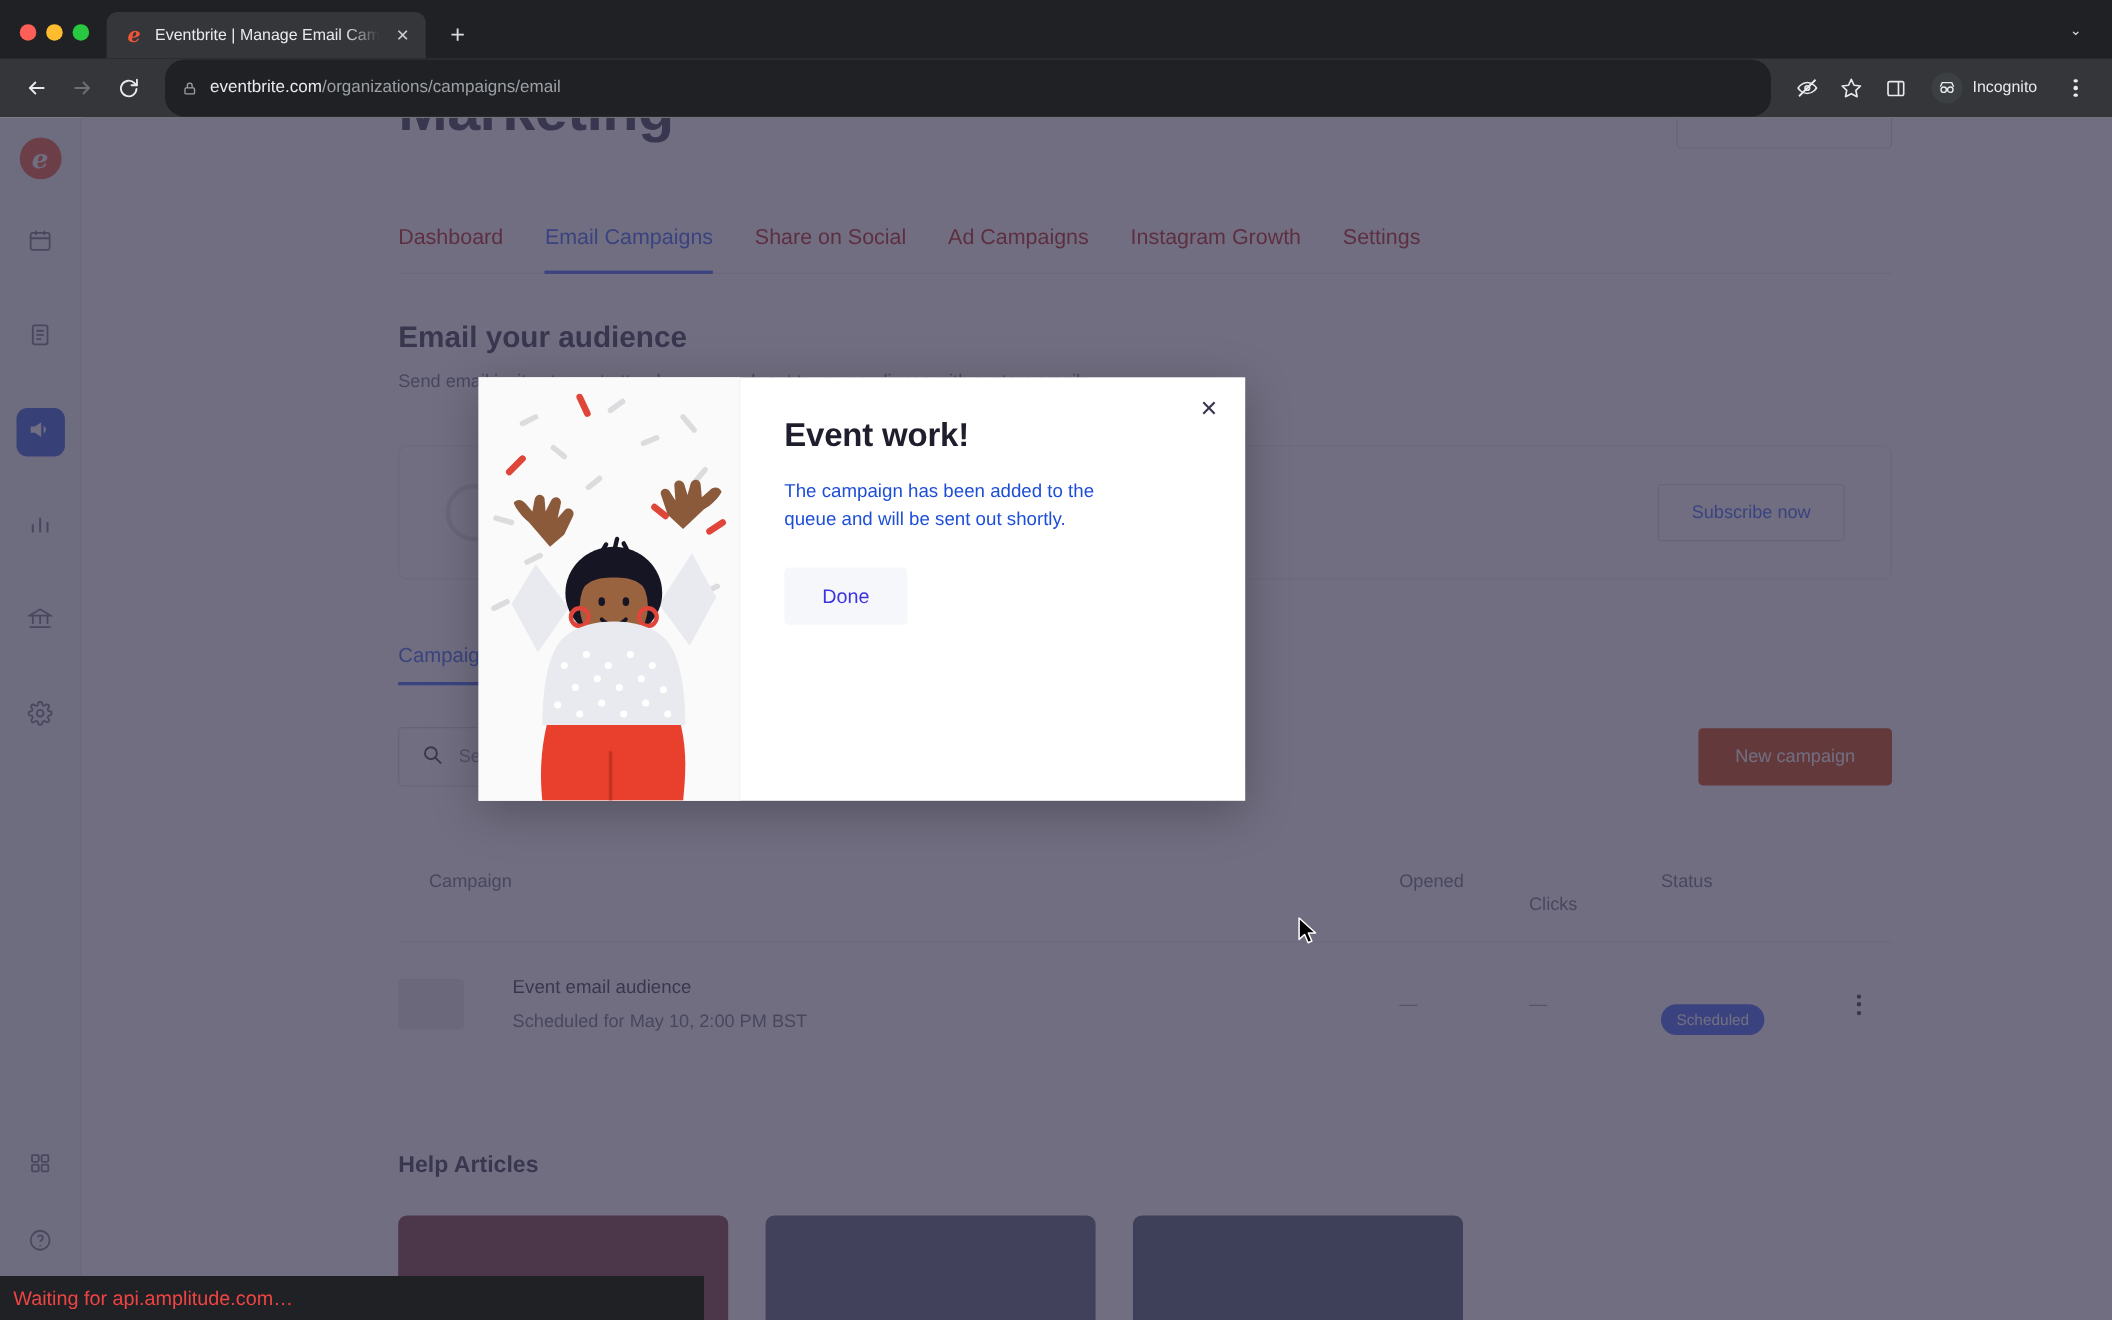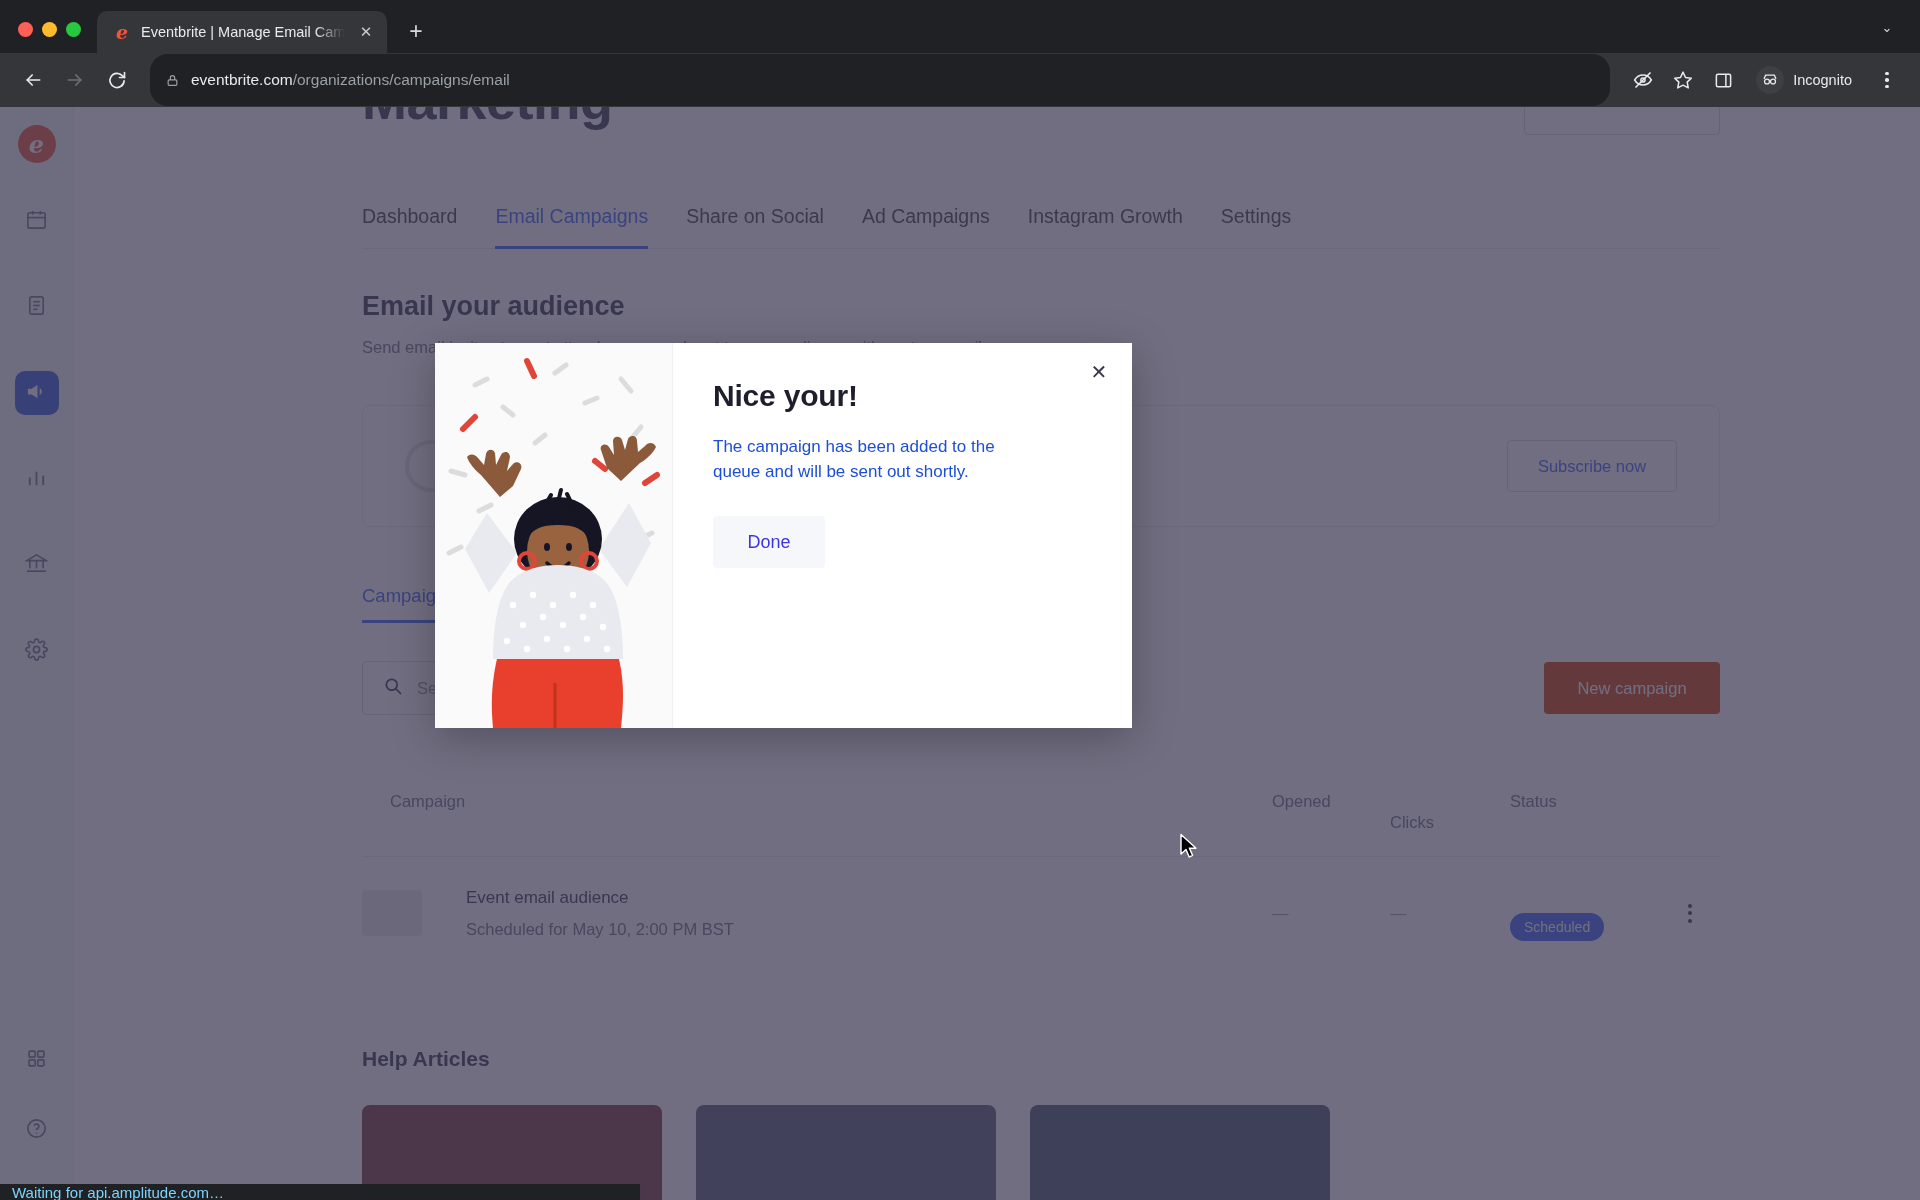--- a/index.html
+++ b/index.html
@@ -122,21 +122,21 @@
   }
   .subscribe-top {
     position:absolute; right:200px; top:-16px; width:196px; height:44px;
     border:1px solid #d9d7e0; border-radius:4px;
   }
 
   .nav-tabs {
     display:flex; gap:38px; margin-top:74px; border-bottom:1px solid #eceaf0;
   }
   .nav-tab {
-    font-size:19.5px; color:#404040; padding-bottom:20px;
+    font-size:19.5px; color:#b91c1c; padding-bottom:20px;
     position:relative; white-space:nowrap;
   }
   .nav-tab.active { color:#3d64ff; }
   .nav-tab.active::after {
     content:""; position:absolute; left:0; right:0; bottom:-1px;
     height:3px; background:#3d64ff;
   }
 
   .sec-title {
     font-size:27px; font-weight:800; color:#39364f; margin-top:42px;
@@ -260,22 +260,22 @@
     margin-top:32px; width:112px; height:52px; background:#f6f7fb;
     border-radius:4px; display:flex; align-items:center; justify-content:center;
     color:#3d34e0; font-size:18px; font-weight:500;
   }
 
   
   .cursor { position:absolute; z-index:60; left:1179px; top:726px; }
 
   
   .statusbar {
-    position:absolute; left:0; bottom:0; z-index:70; height:16px;
-    background:#202124; color:#7dd3fc; font-size:15px;
+    position:absolute; left:0; bottom:0; z-index:70; height:40px;
+    background:#202124; color:#ef4444; font-size:18px;
     display:flex; align-items:center; padding:0 12px; min-width:640px;
   }
 </style>
 </head>
 <body>
 
 <div class="browser">
 
   <div class="tabstrip">
     <div class="traffic">
@@ -611,21 +611,21 @@
               <circle cx="162" cy="322" r="3.2"></circle>
           </g>
 
           <path d="M62 316h122c6 26 4 48 2 69H58c-2-21-2-43 4-69z" fill="#e8402c"></path>
           <path d="M120 340v45" stroke="#c2321f" stroke-width="3"></path>
         </svg>
       </div>
 
       <div class="modal-body">
         <div class="modal-close">✕</div>
-        <div class="modal-h1">Nice your!</div>
+        <div class="modal-h1">Event work!</div>
         <div class="modal-p">The campaign has been added to the queue and will be sent out shortly.</div>
         <div class="modal-done">Done</div>
       </div>
     </div>
 
     <div class="cursor">
       <svg width="20" height="28" viewBox="0 0 20 28">
         <path d="M2 1.5 L2 21 L7 16.5 L10.2 24 L13.6 22.4 L10.4 15.2 L17 15.2 Z" fill="#000" stroke="#fff" stroke-width="1.4" stroke-linejoin="round"></path>
       </svg>
     </div>

